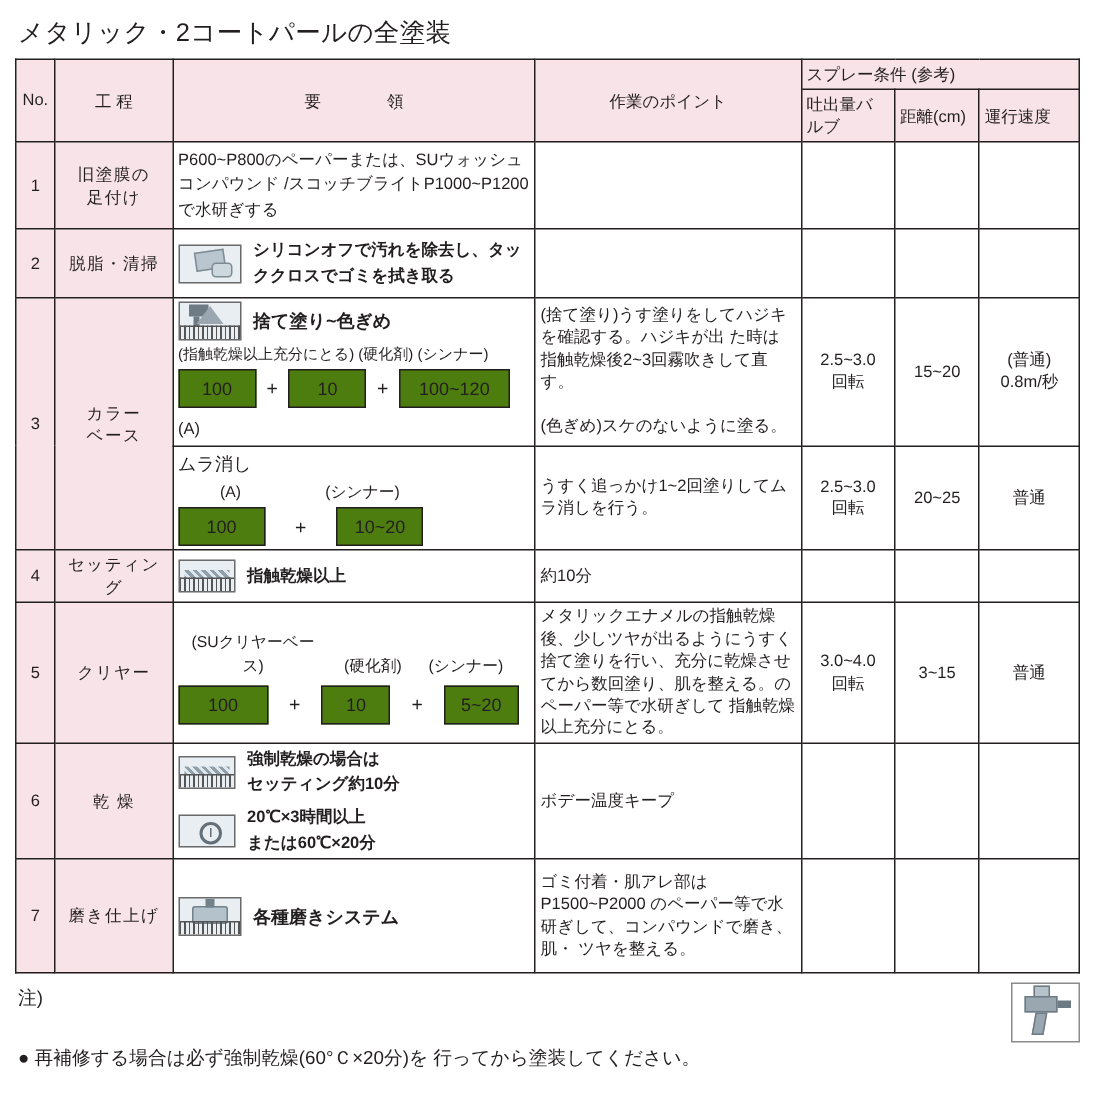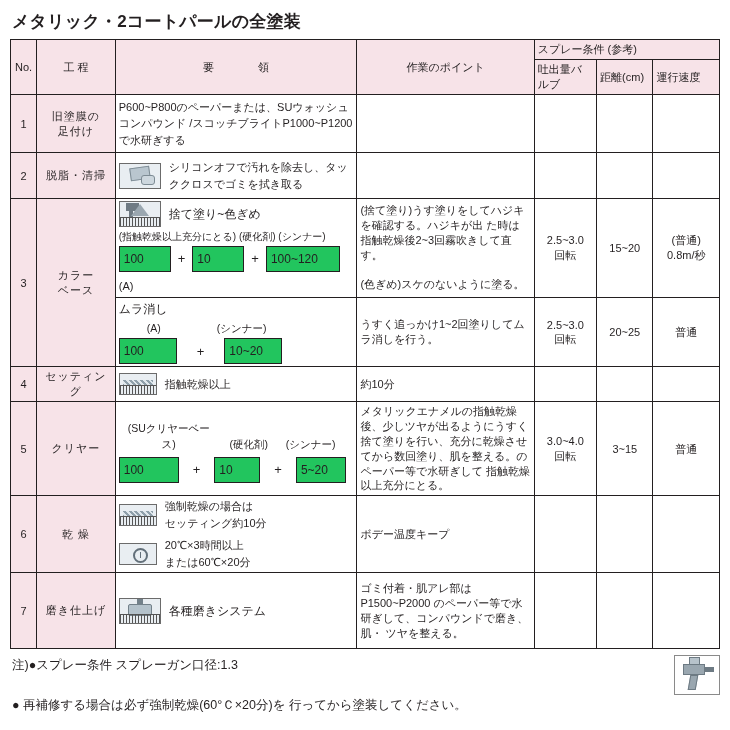--- a/index.html
+++ b/index.html
@@ -10,21 +10,21 @@
     font-family: "Liberation Sans", sans-serif;
     color: #231f20;
   }
   .page {
     position: relative;
     width: 730px; height: 730px;
     padding: 8px 10px 0 10px;
   }
   .title {
     font-size: 17px;
-    font-weight: bold;
+    font-weight: normal;
     letter-spacing: 0.2px;
     margin: 2px 0 6px 2px;
   }
   table.main {
     border-collapse: collapse;
     width: 710px;
     table-layout: fixed;
   }
   table.main td, table.main th {
     border: 1px solid #231f20;
@@ -41,23 +41,23 @@
   .point-cell { font-size: 11px; line-height: 1.35; vertical-align: top; padding: 5px 5px; }
   .spray-cell { text-align: center; font-size: 11px; line-height: 1.3; }
   .req-cell { padding: 4px 6px; font-size: 11.5px; line-height: 1.5; }
 
   
   .boxrow { display: flex; align-items: center; gap: 6px; flex-wrap: wrap; }
   .vbox {
     border: 1px solid #231f20;
     min-width: 52px;
     padding: 3px 4px;
-    text-align: left;
+    text-align: center;
     font-size: 12px;
-    background: #22c55e;
+    background: #4d7c0f;
   }
   .vbox.wide { min-width: 74px; }
   .plus { font-size: 13px; padding: 0 1px; }
 
   
   .thumb {
     display: inline-block;
     width: 42px; height: 26px;
     border: 1px solid #6b6b6b;
     background: #e9eef2;
@@ -105,21 +105,21 @@
   .thumb .clock:after {
     content:""; position:absolute; left:5px; top:2px; width:1.5px; height:6px; background:#63707a;
   }
   .thumb .polish {
     position: absolute; top: 5px; left: 8px; width: 24px; height: 12px;
     background: #b4c2cb; border: 1px solid #73818a; border-radius: 2px;
   }
   .thumb .polish:after {
     content:""; position:absolute; left:8px; top:-6px; width:6px; height:6px; background:#73818a;
   }
-  .thumb-wrap { display: flex; align-items: center; gap: 8px; }
+  .thumb-wrap { display: flex; align-items: center; gap: 8px; font-weight: bold; }
 
   .notes {
     margin: 6px 0 0 2px;
     font-size: 12.5px;
     line-height: 1.65;
   }
   .notes .row { display: block; }
   .gun-pic {
     display: inline-block;
     width: 46px; height: 40px;
@@ -339,21 +339,20 @@
       <td class="spray-cell"></td>
       <td class="spray-cell"></td>
     </tr>
   </tbody>
     </table>
 
   <div class="notes">
     <div class="row" style="display:flex;align-items:flex-start">
       <span style="white-space:nowrap">注)</span>
       <span style="flex:1">
-        <span style="display:block">●スプレー条件 スプレーガン口径:1.3</span>
       </span>
       <span class="gun-pic">
         <span class="cup"></span>
           <span class="body"></span>
           <span class="grip"></span>
           <span class="noz"></span>
       </span>
     </div>
     <div class="row">● 再補修する場合は必ず強制乾燥(60°Ｃ×20分)を 行ってから塗装してください。</div>
 

